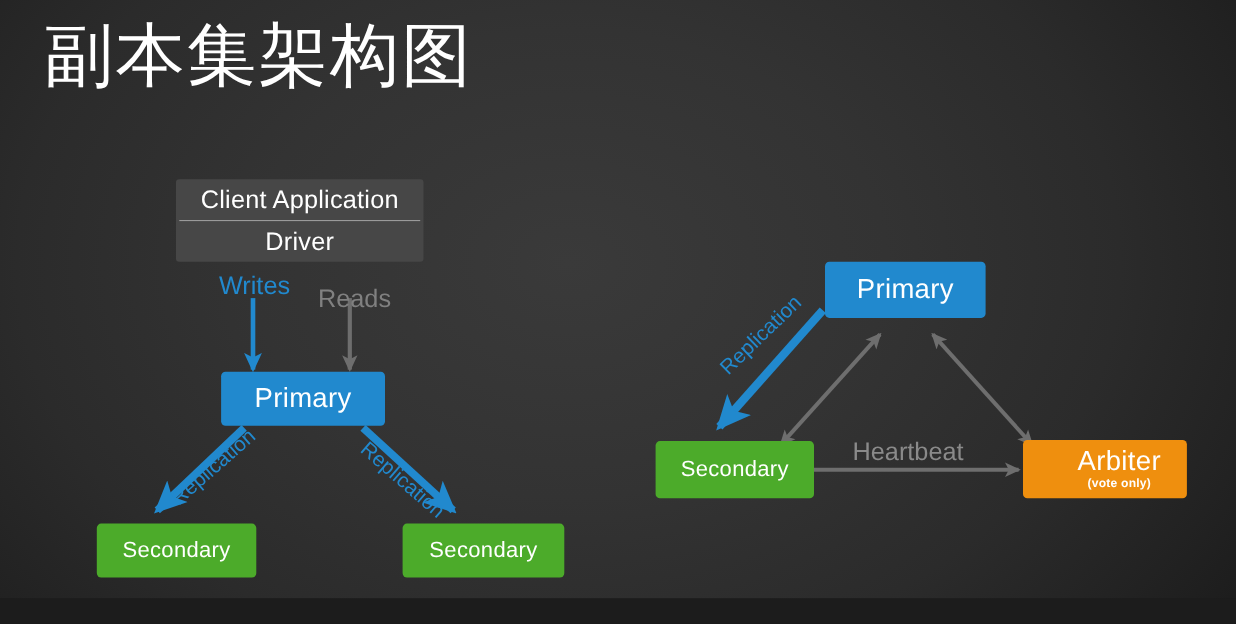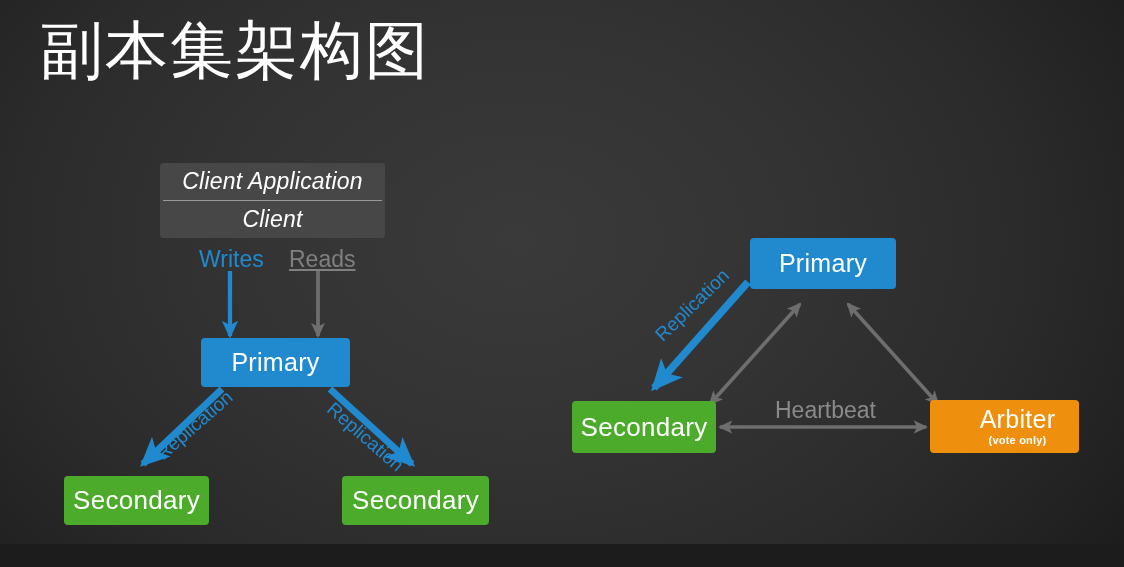--- a/index.html
+++ b/index.html
@@ -55,22 +55,23 @@
     text-align: center;
     white-space: nowrap;
   }
   .node-primary {
     background: #2189ce;
     font-size: 25px;
     letter-spacing: 0.3px;
   }
   .node-secondary {
     background: #4cab2a;
-    font-size: 26px;
+    font-size: 20px;
     letter-spacing: 0.3px;
+    margin-left: 24px;
   }
   .node-arbiter {
     background: #ef8f0e;
     font-size: 25px;
     letter-spacing: 0.3px;
     line-height: 1.05;
     padding-left: 26px;
   }
   .node-arbiter .sub {
     font-size: 11px;
@@ -84,21 +85,20 @@
     position: absolute;
     left: 160px;
     top: 163px;
     width: 225px;
     height: 75px;
     background: #474747;
     border-radius: 3px;
     box-sizing: border-box;
     display: flex;
     flex-direction: column;
-    font-style: italic;
   }
   #client-stack .row {
     flex: 1 1 0;
     display: flex;
     align-items: center;
     justify-content: center;
     color: #ffffff;
     font-size: 23px;
     letter-spacing: 0.2px;
     white-space: nowrap;
@@ -110,21 +110,21 @@
     flex: 0 0 1px;
   }
 
   
   .flow-label {
     position: absolute;
     font-size: 23px;
     white-space: nowrap;
   }
   .flow-writes { color: #2189ce; left: 199px; top: 246px; }
-  .flow-reads  { color: #808080; left: 289px; top: 246px; text-decoration: underline; }
+  .flow-reads  { color: #808080; left: 289px; top: 258px; }
 
   
   .repl-label {
     position: absolute;
     color: #2189ce;
     font-size: 19px;
     white-space: nowrap;
     transform-origin: 0 0;
   }
   #repl-left-label  { left: 152px; top: 448px; transform: rotate(-41deg); }
@@ -174,21 +174,21 @@
     <line x1="710" y1="404" x2="800" y2="304" stroke="#6e6e6e" stroke-width="3.6" marker-start="url(#arrow-gray-start)" marker-end="url(#arrow-gray)"></line>
 
     <line x1="848" y1="304" x2="938" y2="404" stroke="#6e6e6e" stroke-width="3.6" marker-start="url(#arrow-gray-start)" marker-end="url(#arrow-gray)"></line>
 
     <line x1="720" y1="427" x2="926" y2="427" stroke="#6e6e6e" stroke-width="3.6" marker-start="url(#arrow-gray-start)" marker-end="url(#arrow-gray)"></line>
   </svg>
 
   <div id="client-stack">
     <div class="row">Client Application</div>
     <div class="divider"></div>
-    <div class="row">Client</div>
+    <div class="row">Driver</div>
   </div>
 
   <div class="flow-label flow-writes">Writes</div>
   <div class="flow-label flow-reads">Reads</div>
 
   <div class="node node-primary" style="left:201px; top:338px; width:149px; height:49px;">
     <span>Primary</span>
   </div>
 
   <div class="node node-secondary" style="left:64px; top:476px; width:145px; height:49px;">

